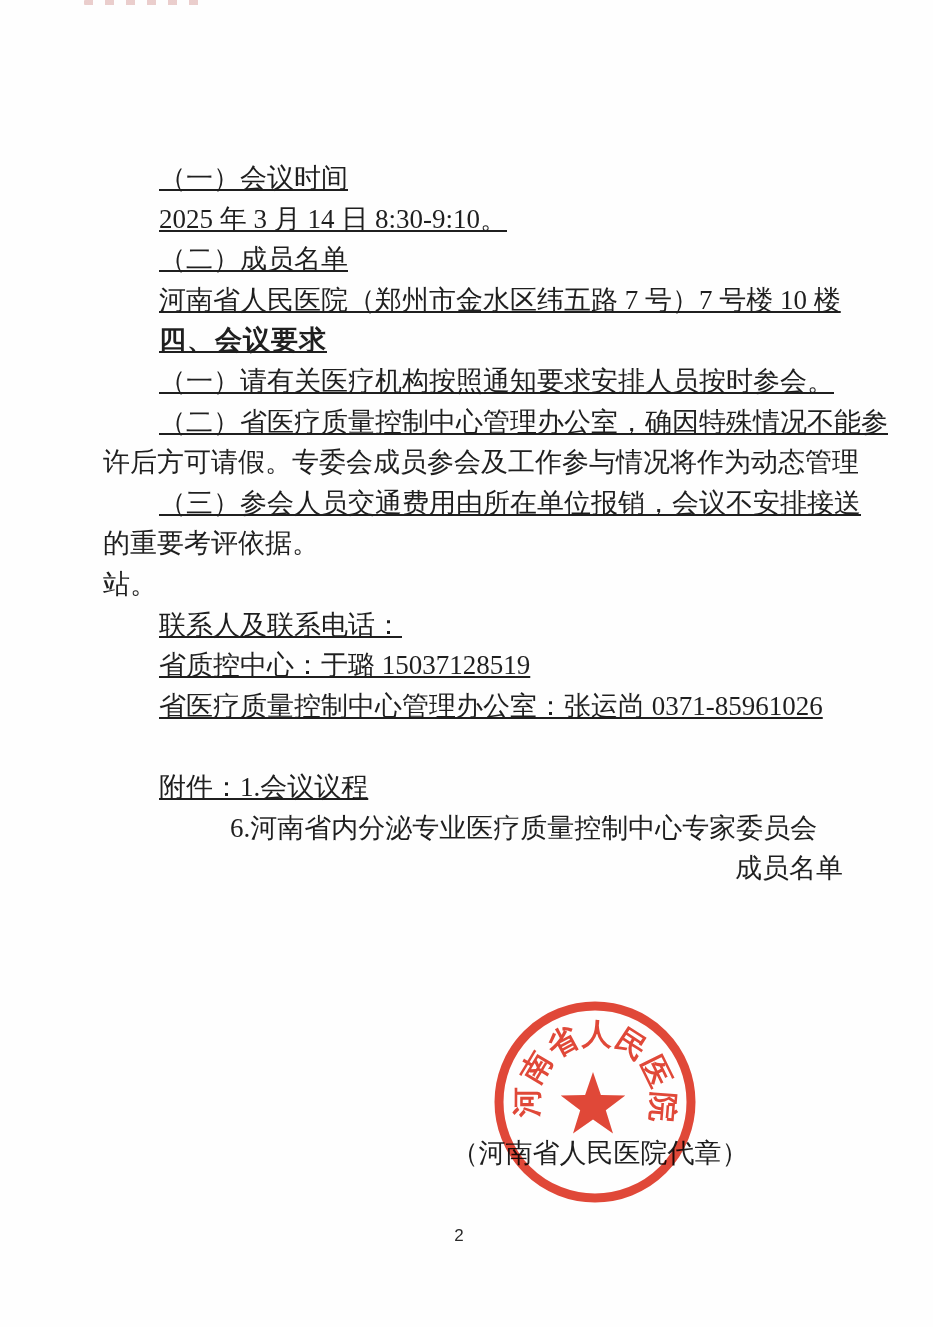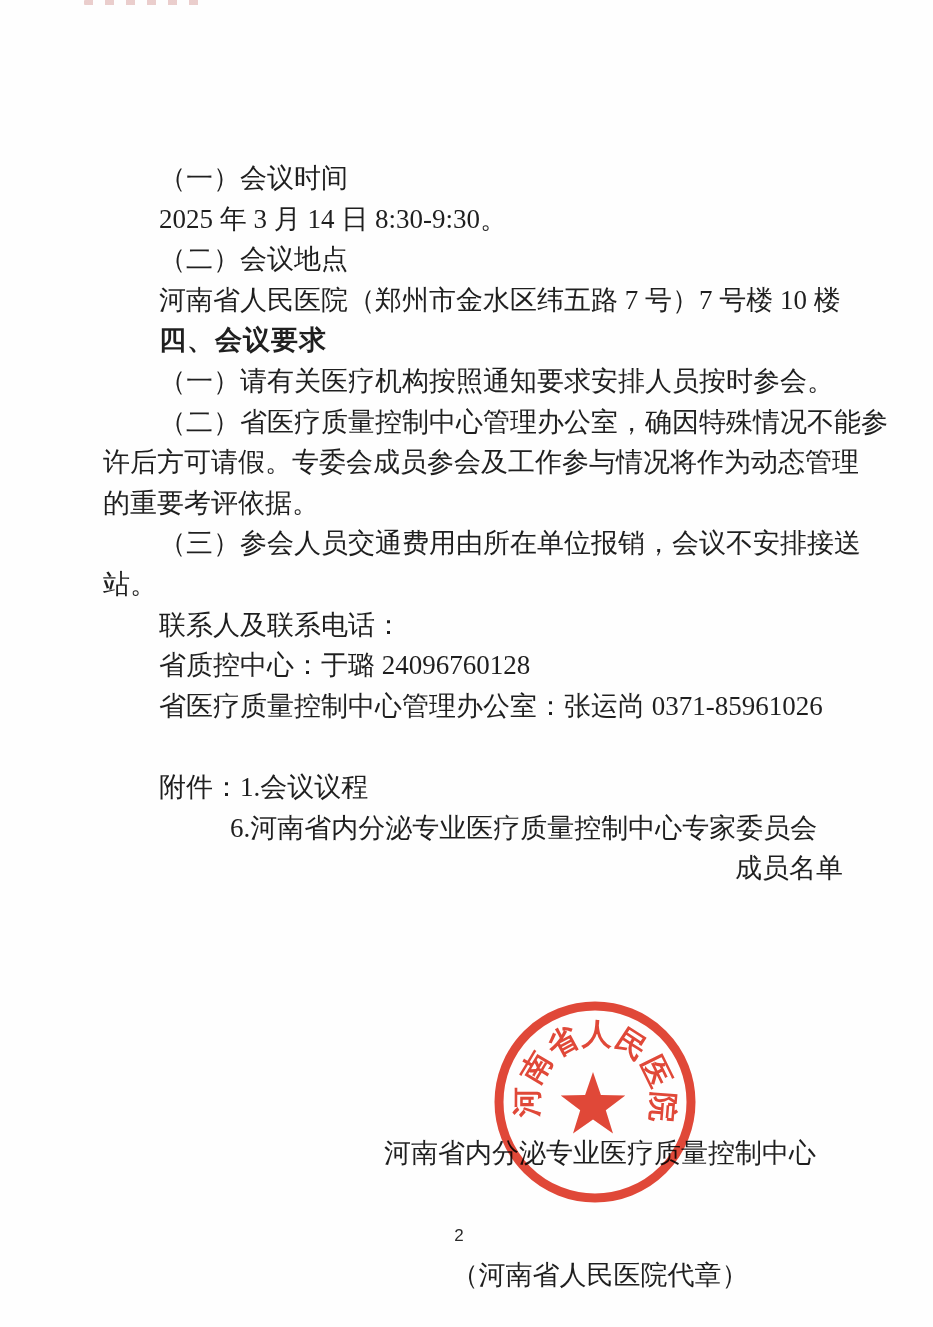--- a/index.html
+++ b/index.html
@@ -24,21 +24,21 @@
     border-radius: 1px;
   }
   .content {
     position: absolute;
     top: 158px; left: 103px;
     width: 740px;
     font-size: 27px;
     line-height: 40.6px;
   }
   .line { white-space: pre; }
-  .ind2   { padding-left: 56px;  }  
+  .ind2   { padding-left: 56px; text-decoration: underline;  }  
   .ind-man{ padding-left: 214px; }  
   .ind-a2 { padding-left: 127px; }  
   .ind-a3 { padding-left: 160px; text-align: right; }  
   .blank  { height: 40.6px; }
   .hd-bold {
     font-weight: 700;
     font-family: "Liberation Sans", "DejaVu Sans", sans-serif;
     letter-spacing: 1px;
   }
   .signature {
@@ -75,41 +75,40 @@
 </style>
 </head>
 <body>
 
 <div class="page">
 
   <div class="artifact"></div>
 
   <div class="content">
     <div class="line ind2">（一）会议时间</div>
-    <div class="line ind2">2025 年 3 月 14 日 8:30-9:30。</div>
-    <div class="line ind2">（二）会议地点</div>
+    <div class="line ind2">2025 年 3 月 14 日 8:30-9:10。</div>
+    <div class="line ind2">（二）成员名单</div>
     <div class="line ind2">河南省人民医院（郑州市金水区纬五路 7 号）7 号楼 10 楼</div>
     <div class="line ind2 hd-bold">四、会议要求</div>
     <div class="line ind2">（一）请有关医疗机构按照通知要求安排人员按时参会。</div>
     <div class="line ind2">（二）省医疗质量控制中心管理办公室，确因特殊情况不能参</div>
     <div class="line">许后方可请假。专委会成员参会及工作参与情况将作为动态管理</div>
+    <div class="line ind2">（三）参会人员交通费用由所在单位报销，会议不安排接送</div>
     <div class="line">的重要考评依据。</div>
-    <div class="line ind2">（三）参会人员交通费用由所在单位报销，会议不安排接送</div>
     <div class="line">站。</div>
     <div class="line ind2">联系人及联系电话：</div>
-    <div class="line ind2">省质控中心：于璐 24096760128</div>
+    <div class="line ind2">省质控中心：于璐 15037128519</div>
     <div class="line ind2">省医疗质量控制中心管理办公室：张运尚 0371-85961026</div>
     <div class="line blank"></div>
     <div class="line ind2">附件：1.会议议程</div>
     <div class="line ind-a2">6.河南省内分泌专业医疗质量控制中心专家委员会</div>
     <div class="line ind-a3">成员名单</div>
   </div>
 
   <div class="signature">
-    <div class="line">河南省内分泌专业医疗质量控制中心</div>
     <div class="line">（河南省人民医院代章）</div>
     
   </div>
 
   <svg class="seal" viewBox="0 0 216 216">
     <circle cx="108" cy="108" r="96" fill="none" stroke="#df3827" stroke-width="9"></circle>
     <polygon fill="#df3827" points="106,78 113.9,101.1 138.3,101.5 118.8,116.2 126,139.5 106,125.5 86,139.5 93.2,116.2 73.7,101.5 98.1,101.1"></polygon>
     <path id="sealArc" d="M 53.5 127.8 A 58 58 0 1 1 162.5 127.8" fill="none"></path>
     <text fill="#df3827">
       <textPath href="#sealArc" startOffset="5">河南省人民医院</textPath>

